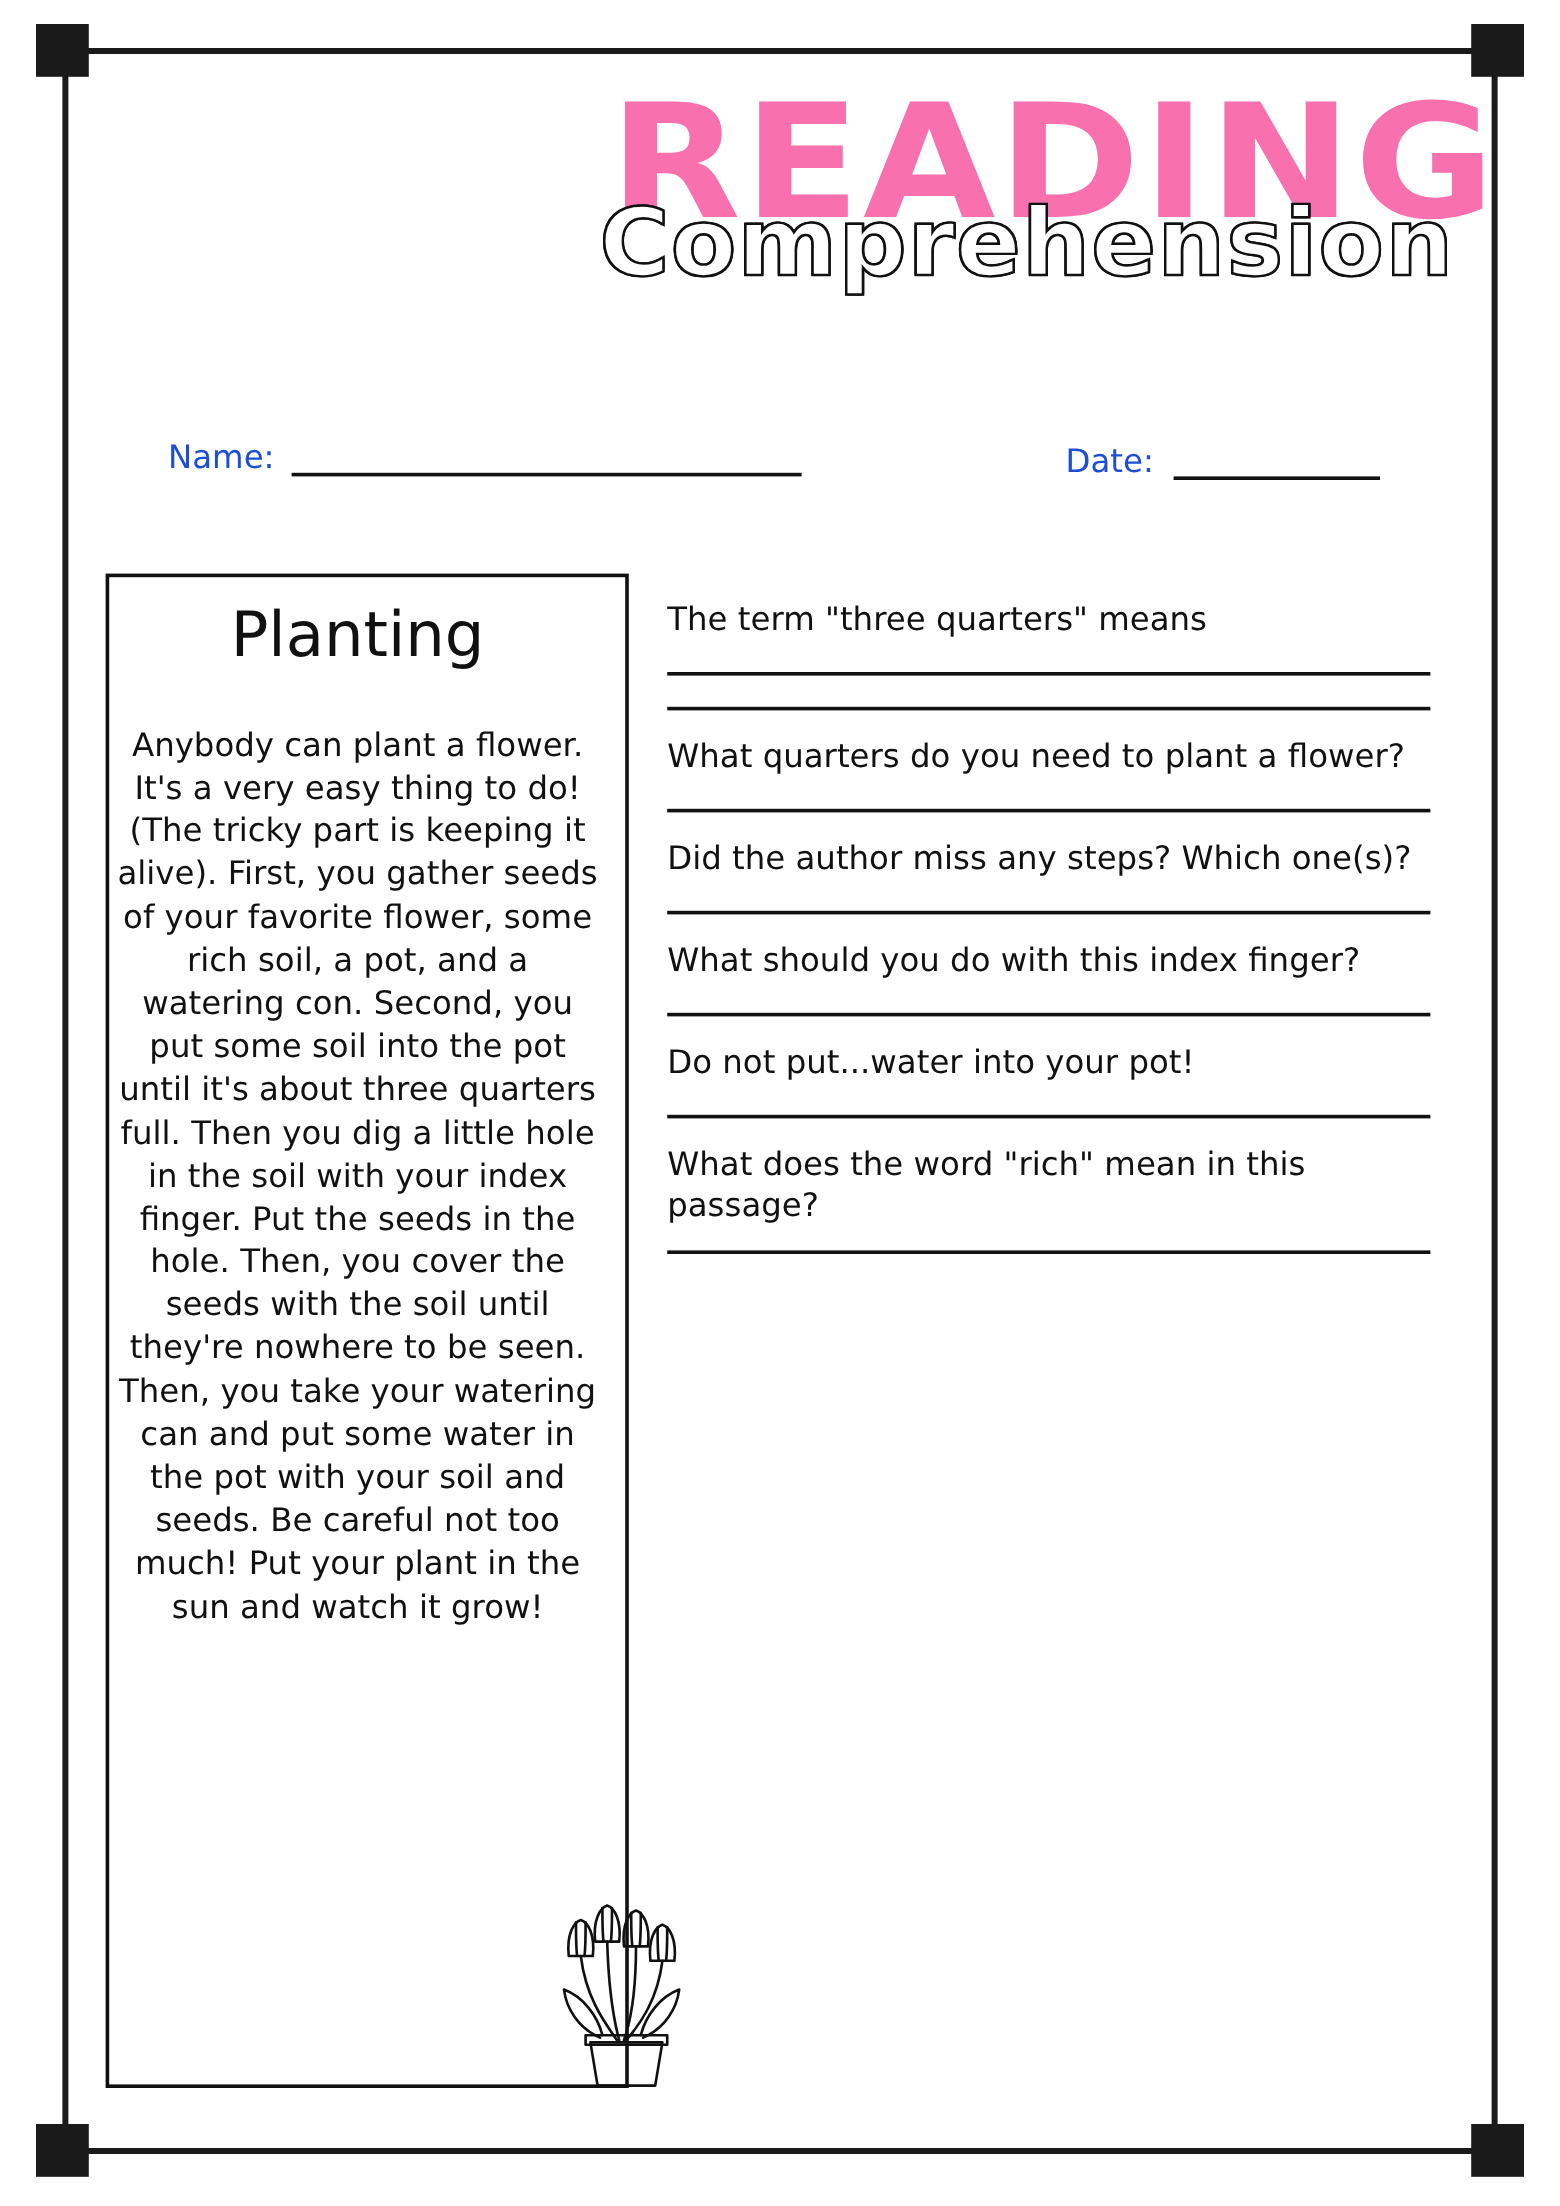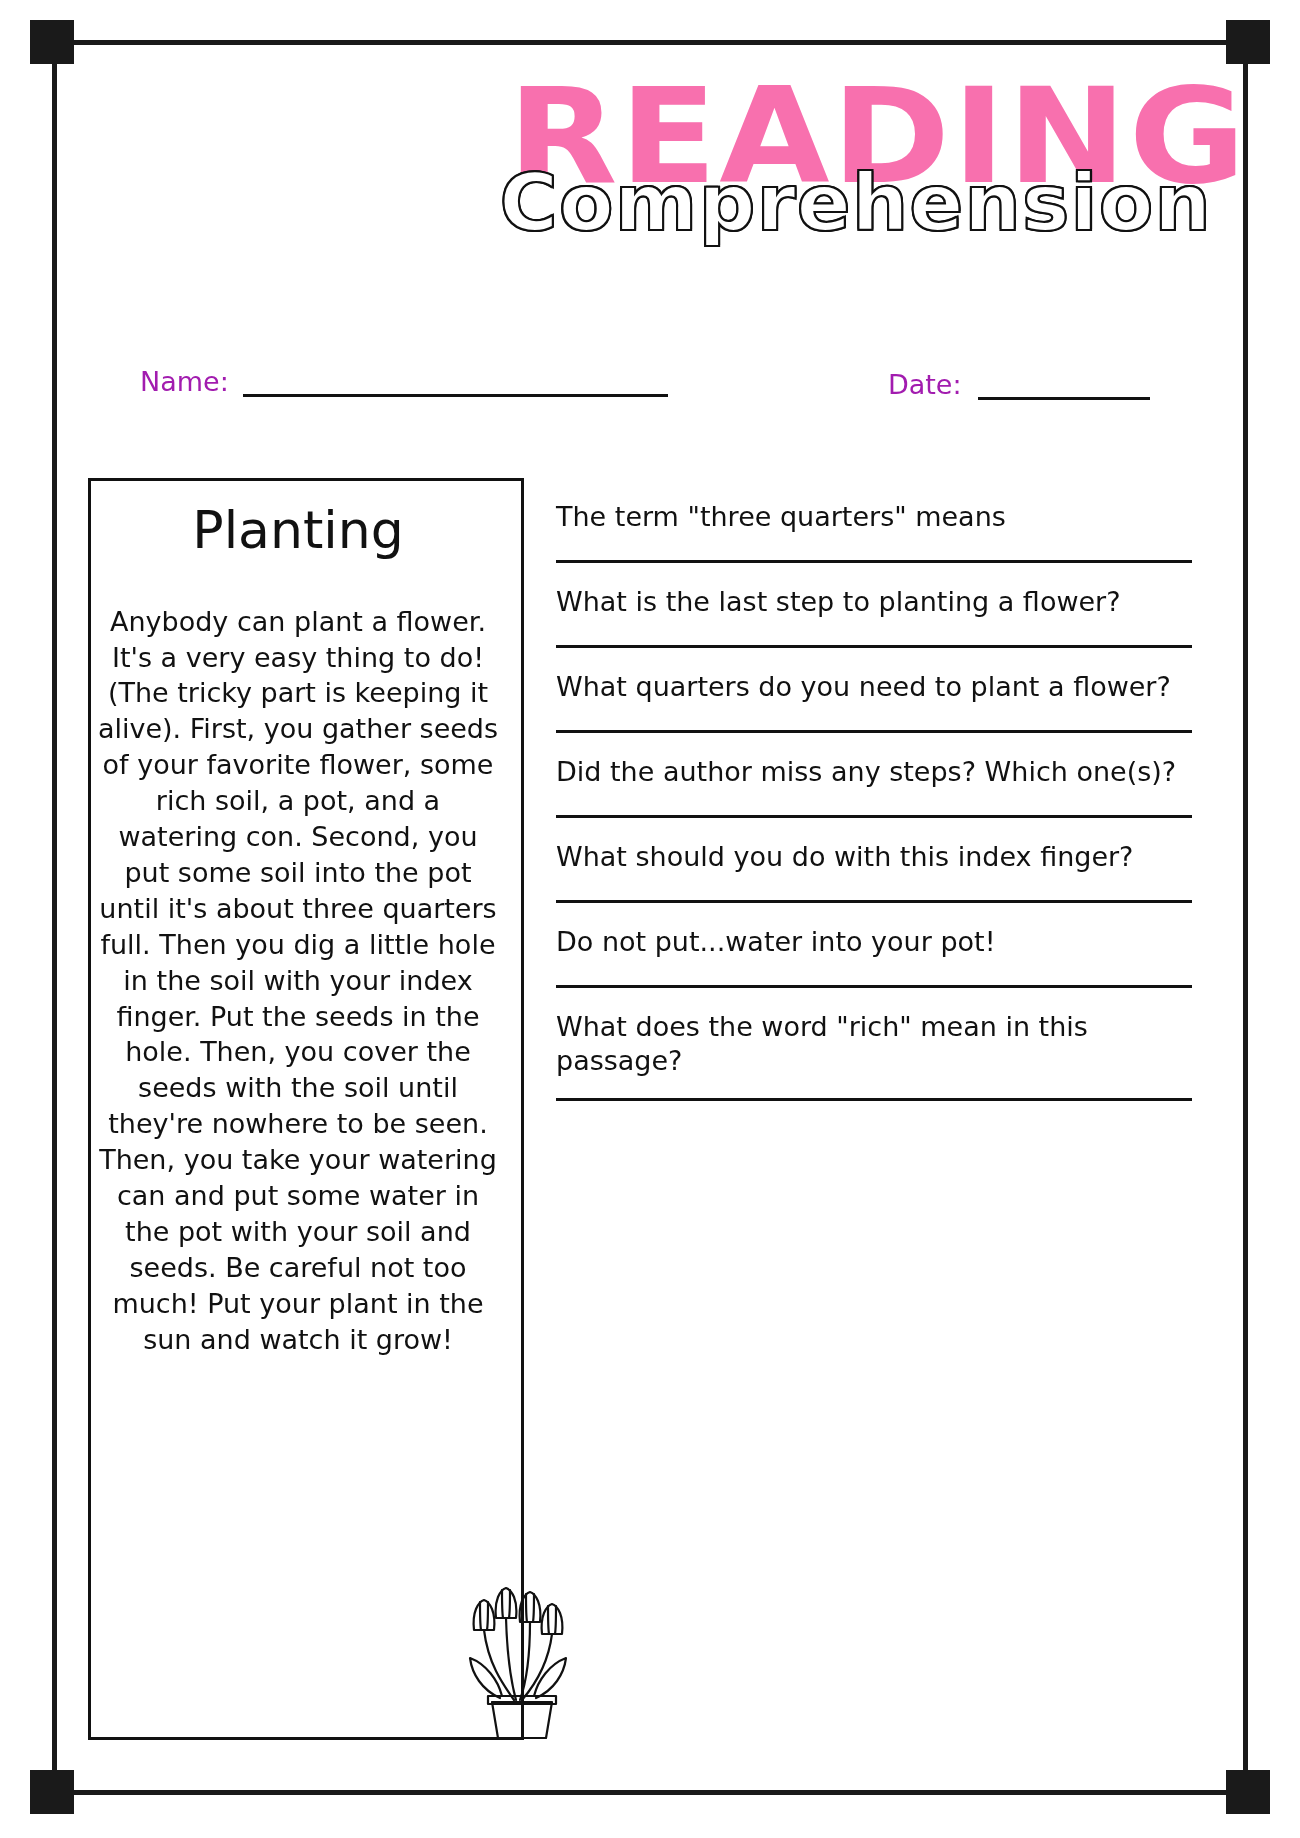--- a/index.html
+++ b/index.html
@@ -78,21 +78,21 @@
   .name-row {
     position: absolute;
     left: 140px;
     top: 366px;
     width: 1010px;
     height: 34px;
   }
   .field-label {
     font-family: "DejaVu Sans", sans-serif;
     font-size: 27px;
-    color: #a21caf;
+    color: #1d4ed8;
     display: inline-block;
     vertical-align: bottom;
   }
   .rule {
     display: inline-block;
     vertical-align: bottom;
     border-bottom: 3px solid #111111;
     height: 26px;
   }
   .name-rule { width: 425px; margin-left: 10px; }
@@ -216,21 +216,20 @@
     </div>
     <div class="passage-body">Anybody can plant a flower. It's a very easy thing to do! (The tricky part is keeping it alive). First, you gather seeds of your favorite flower, some rich soil, a pot, and a watering con. Second, you put some soil into the pot until it's about three quarters full. Then you dig a little hole in the soil with your index finger. Put the seeds in the hole. Then, you cover the seeds with the soil until they're nowhere to be seen. Then, you take your watering can and put some water in the pot with your soil and seeds. Be careful not too much! Put your plant in the sun and watch it grow!</div>
   </div>
 
   <div class="questions">
     <div class="question">
       <div class="q-text">The term "three quarters" means</div>
       <div class="q-line"></div>
     </div>
     <div class="question">
-      <div class="q-text">What is the last step to planting a flower?</div>
       <div class="q-line"></div>
     </div>
     <div class="question">
       <div class="q-text">What quarters do you need to plant a flower?</div>
       <div class="q-line"></div>
     </div>
     <div class="question">
       <div class="q-text">Did the author miss any steps? Which one(s)?</div>
       <div class="q-line"></div>
     </div>

